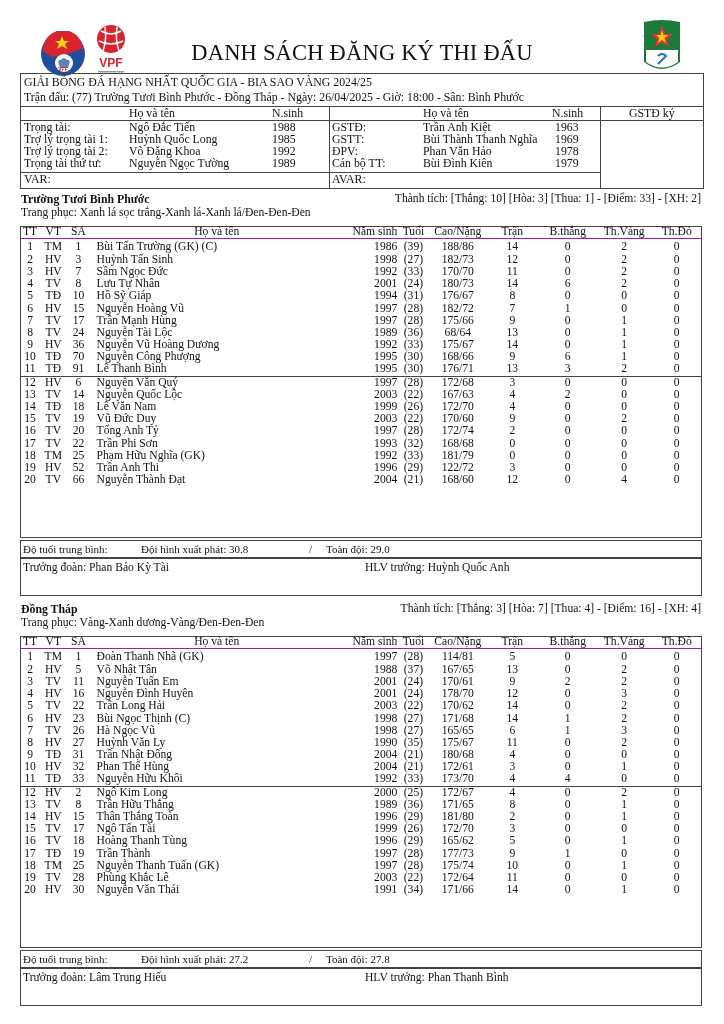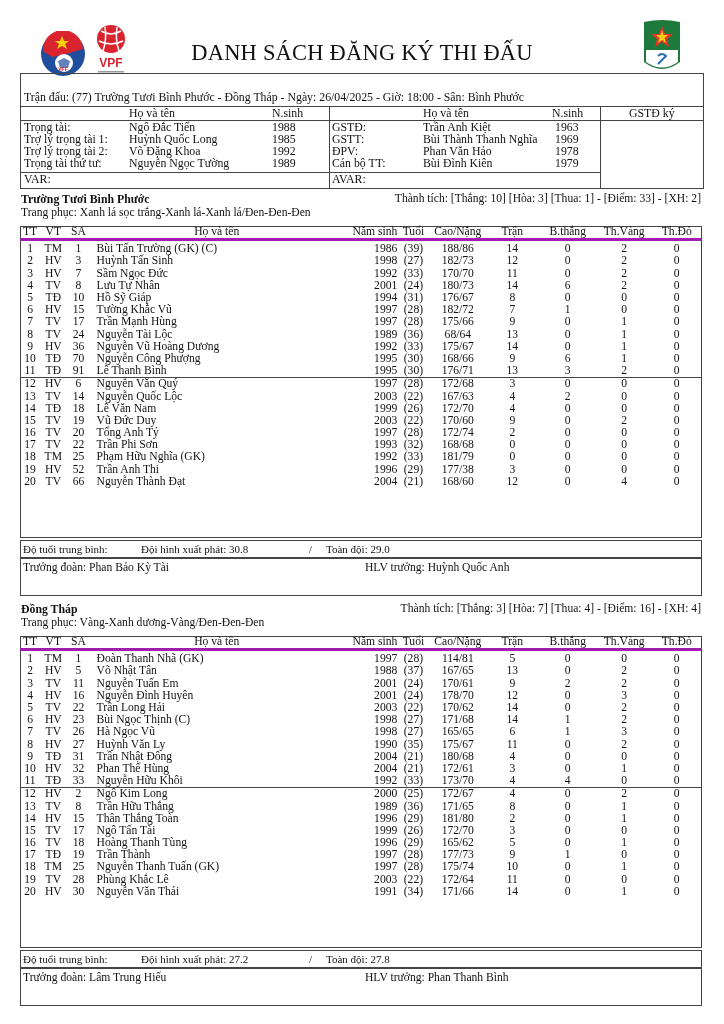--- a/index.html
+++ b/index.html
@@ -12,21 +12,21 @@
   .doc-title { left:0; width:724px; top:40px; text-align:center; font-size:22.5px; letter-spacing:0.2px; }
   .boxline { border:1px solid #444; }
   .hdrbox { left:20px; top:73px; width:682px; height:32px; }
   .hdrbox div { position:absolute; left:3px; font-size:11.8px; white-space:nowrap; }
   .offbox { left:20px; top:106px; width:682px; height:81px; }
   .off-row { position:absolute; font-size:11.8px; white-space:nowrap; line-height:11.6px; }
   .teamname { font-weight:bold; font-size:11.8px; }
   .t-sub { font-size:11.6px; }
   table.players { position:absolute; left:20px; width:682px; border-collapse:collapse; font-size:11.6px; }
   table.players td { padding:0; height:12.2px; line-height:12px; white-space:nowrap; }
-  .thead-row td { height:20px; line-height:20px; border-bottom:3px solid #a21caf; }
+  .thead-row td { height:20px; line-height:20px; border-bottom:1px solid #a21caf; }
   .tbl-wrap { position:absolute; left:20px; width:682px; border:1px solid #444; box-sizing:border-box; }
   .c-tt { width:20px; text-align:center; }
   .c-vt { width:26px; text-align:center; }
   .c-sa { width:24px; text-align:center;margin-left:43px; }
   .c-name { padding-left:6px !important; width:238px; text-align:left; }
   .c-yob { width:60px; text-align:right; }
   .c-age { width:32px; text-align:center; }
   .c-hw { width:56px; text-align:center; }
   .c-app { width:52px; text-align:center; }
   .c-goal { width:58px; text-align:center; }
@@ -64,20 +64,21 @@
     <path d="M6 32 L38 32 L38 44 Q22 55 6 44 Z" fill="#ffffff"></path>
     <polygon points="22,8 25,16 33,16 27,21 29,29 22,24 15,29 17,21 11,16 19,16" fill="#e6322b"></polygon>
     <polygon points="22,12 23.5,17 28,17 24.5,20 26,25 22,22 18,25 19.5,20 16,17 20.5,17" fill="#f5d20a"></polygon>
     <path d="M18 38 Q22 34 26 38 Q22 42 18 46" stroke="#2a6fb5" stroke-width="2" fill="none"></path>
   </svg>
 </div>
 
 <div class="abs doc-title">DANH SÁCH ĐĂNG KÝ THI ĐẤU</div>
 
 <div class="abs boxline hdrbox">
+  <div style="top:1px">GIẢI BÓNG ĐÁ HẠNG NHẤT QUỐC GIA - BIA SAO VÀNG 2024/25</div>
   <div style="top:16px">Trận đấu: (77) Trường Tươi Bình Phước - Đồng Tháp - Ngày: 26/04/2025 - Giờ: 18:00 - Sân: Bình Phước</div>
 </div>
 
 <div class="abs boxline offbox">
   <div class="abs" style="left:0;top:0;width:308px;height:13px;border-bottom:1px solid #444;"></div>
   <div class="abs" style="left:308px;top:0;width:1px;height:81px;background:#444;"></div>
   <div class="abs" style="left:309px;top:0;width:270px;height:13px;border-bottom:1px solid #444;"></div>
   <div class="abs" style="left:579px;top:0;width:1px;height:81px;background:#444;"></div>
   <div class="abs" style="left:580px;top:0;width:102px;height:13px;border-bottom:1px solid #444;"></div>
   <div class="abs" style="left:0;top:65px;width:579px;height:1px;background:#444;"></div>
@@ -218,21 +219,21 @@
         <td class="c-hw">176/67</td>
         <td class="c-app">8</td>
         <td class="c-goal">0</td>
         <td class="c-yel">0</td>
         <td class="c-red">0</td>
       </tr>
       <tr>
         <td class="c-tt">6</td>
         <td class="c-vt">HV</td>
         <td class="c-sa">15</td>
-        <td class="c-name">Tường Khắc Vũ</td>
+        <td class="c-name">Nguyễn Hoàng Vũ</td>
         <td class="c-yob">1997</td>
         <td class="c-age">(28)</td>
         <td class="c-hw">182/72</td>
         <td class="c-app">7</td>
         <td class="c-goal">1</td>
         <td class="c-yel">0</td>
         <td class="c-red">0</td>
       </tr>
       <tr>
         <td class="c-tt">7</td>
@@ -390,21 +391,21 @@
         <td class="c-yel">0</td>
         <td class="c-red">0</td>
       </tr>
       <tr>
         <td class="c-tt">19</td>
         <td class="c-vt">HV</td>
         <td class="c-sa">52</td>
         <td class="c-name">Trần Anh Thi</td>
         <td class="c-yob">1996</td>
         <td class="c-age">(29)</td>
-        <td class="c-hw">177/38</td>
+        <td class="c-hw">122/72</td>
         <td class="c-app">3</td>
         <td class="c-goal">0</td>
         <td class="c-yel">0</td>
         <td class="c-red">0</td>
       </tr>
       <tr>
         <td class="c-tt">20</td>
         <td class="c-vt">TV</td>
         <td class="c-sa">66</td>
         <td class="c-name">Nguyễn Thành Đạt</td>

